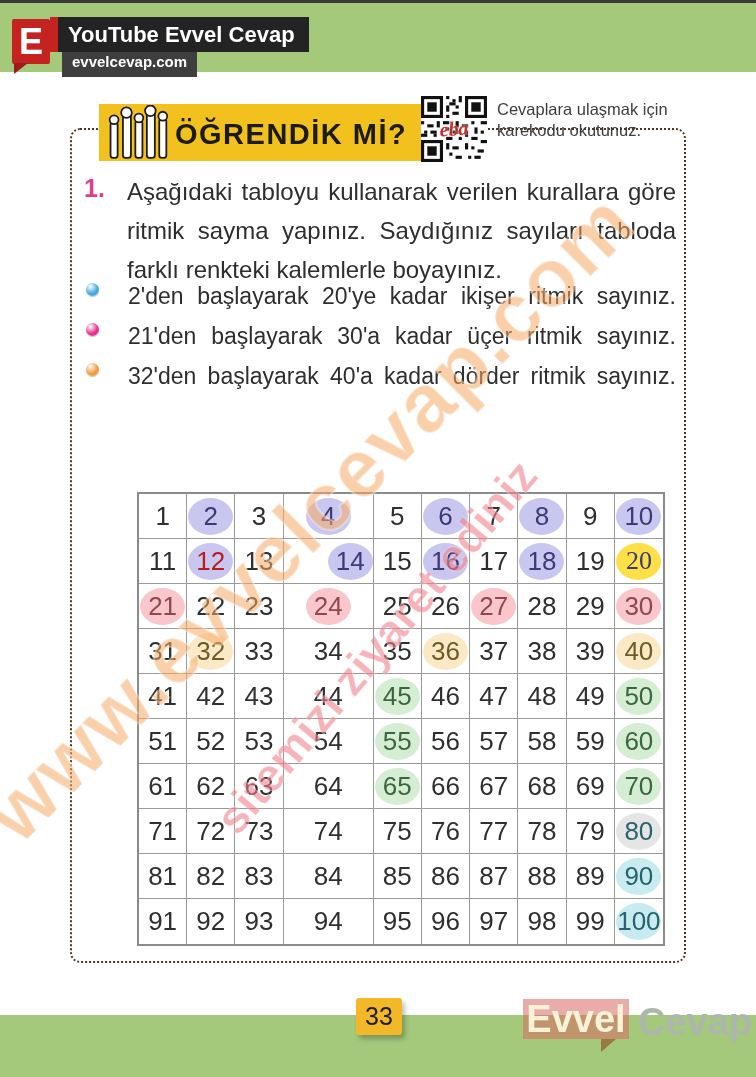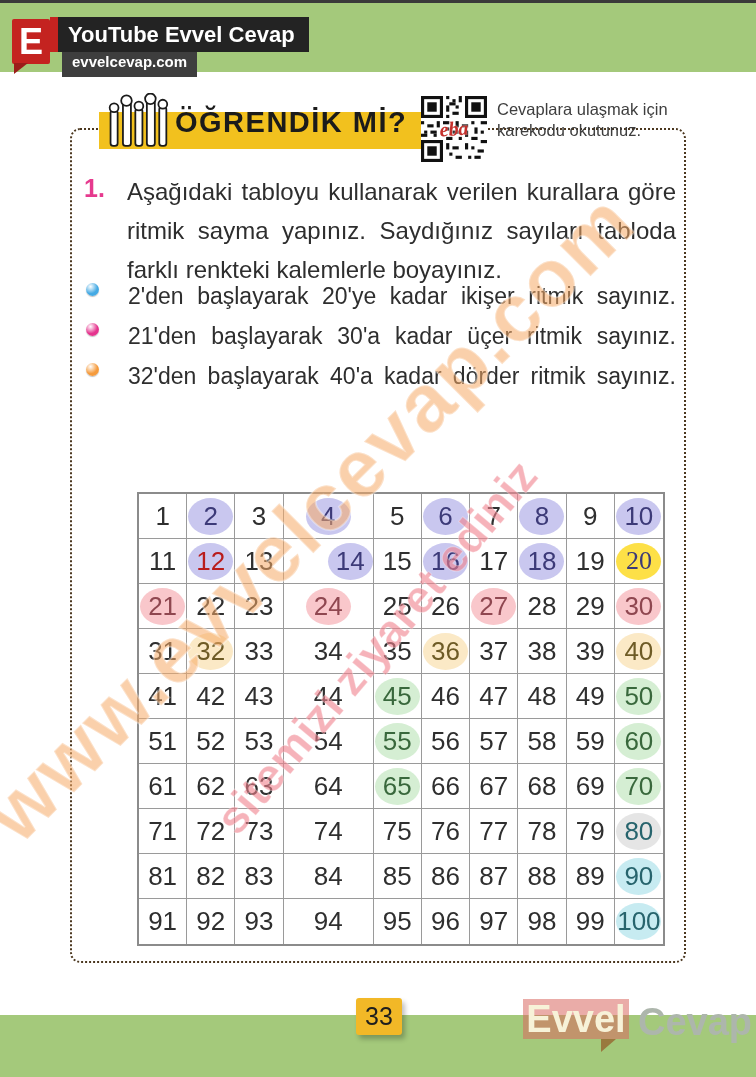--- a/index.html
+++ b/index.html
@@ -18,21 +18,21 @@
              border-left:8px solid #c42320; display:flex; align-items:center;
              padding:0 14px 0 10px; color:#ffffff; font-size:22px; font-weight:bold; z-index:3; }
   .site-banner { position:absolute; left:62px; top:52px; background:#3e3e3e; color:#ffffff;
              font-size:15px; font-weight:bold; padding:1px 10px 7px; z-index:2; }
 
   
   .content-box { position:absolute; left:70px; top:128px; width:616px; height:835px;
              border:2px dotted #4b371f; border-radius:10px; }
 
   
-  .section-banner { position:absolute; left:99px; top:112px; height:37px; background:#f2c11e;
+  .section-banner { position:absolute; left:99px; top:104px; height:57px; background:#f2c11e;
              display:flex; align-items:flex-end; padding:0 16px 2px 8px; z-index:3; }
   .hands-icon { width:62px; height:56px; margin-bottom:-2px; margin-top:-10px; }
   .section-title { font-size:29px; font-weight:bold; letter-spacing:1.5px; color:#1b1b1b;
              padding-bottom:8px; padding-left:6px; white-space:nowrap; }
 
   
   .qr-box { position:absolute; left:421px; top:96px; width:66px; height:66px; background:#ffffff; z-index:3; }
   .qr-box svg { width:66px; height:66px; display:block; }
   .qr-eba { position:absolute; left:50%; top:50%; transform:translate(-50%,-50%) rotate(-4deg);
              font-family:"Liberation Serif", serif; font-style:italic; font-weight:bold;

